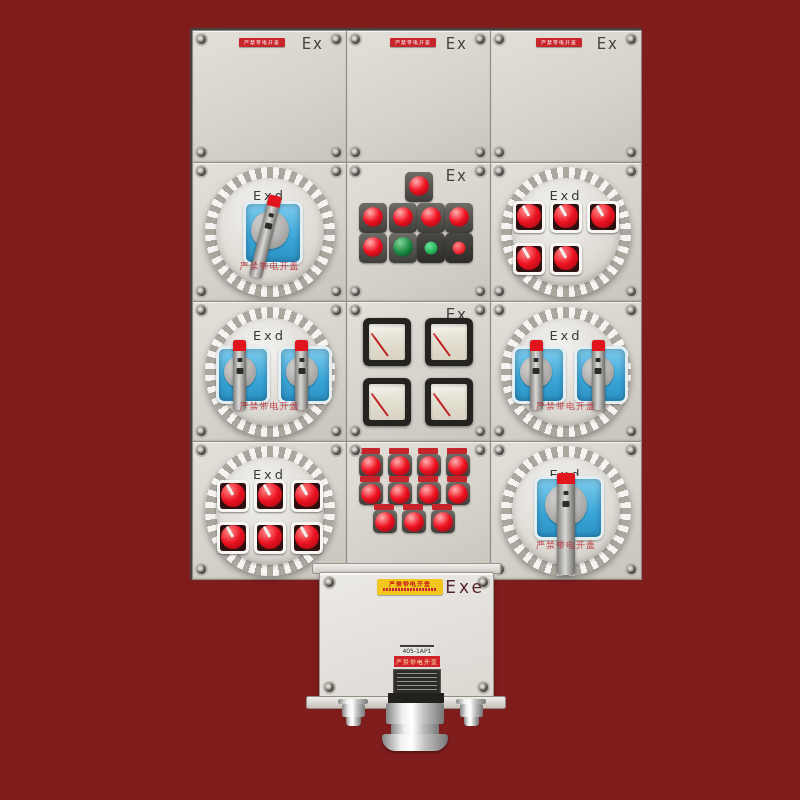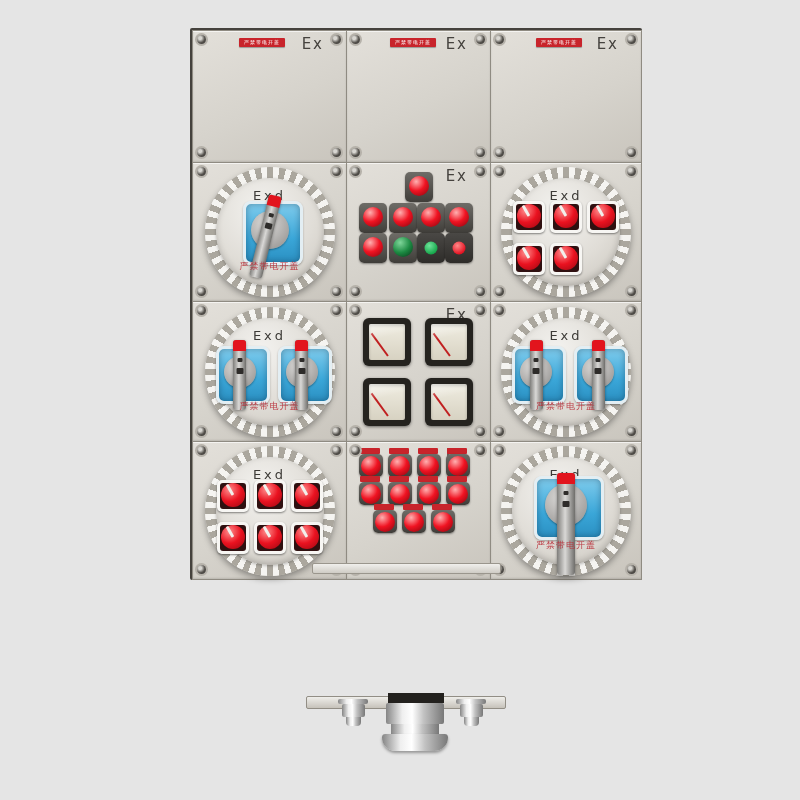--- a/index.html
+++ b/index.html
@@ -1,16 +1,16 @@
 <!DOCTYPE html>
 <html><head>
 <meta charset="utf-8">
 <style>
   html,body{margin:0;padding:0;background:#ffffff;}
-  #stage{position:relative;width:800px;height:800px;background:#e5e5e5;overflow:hidden;
+  #stage{position:relative;width:800px;height:800px;background:#7f1d1d;overflow:hidden;
          font-family:"DejaVu Sans","Liberation Sans",sans-serif;}
   #grid-backing{position:absolute;left:190px;top:28px;width:452px;height:552px;background:#45423d;border-radius:2px;}
   .module{position:absolute;background:linear-gradient(155deg,#e3e0da 0%,#d6d3cc 55%,#c9c5bd 100%);
           border:1px solid #8f8b82;box-shadow:inset 0 1px 0 rgba(255,255,255,.65), inset 0 -1px 2px rgba(0,0,0,.12);}
   .screw{position:absolute;width:9px;height:9px;border-radius:50%;
          background:radial-gradient(circle at 35% 35%, #d8d6d1 0 18%, #56534e 55%, #2c2a27 100%);
          box-shadow:0 0 0 2px #b6b2aa, 0 0 2px rgba(0,0,0,.5);}
   .warning-strip{position:absolute;background:#c8242b;color:#ffffff;font-size:5px;line-height:9px;height:9px;
                  padding:0 5px;letter-spacing:1px;white-space:nowrap;border-radius:1px;
                  box-shadow:0 1px 1px rgba(0,0,0,.3);filter:blur(.2px);}
@@ -427,20 +427,34 @@
                 <div class="handle-dot" style="top: 28px; width: 7px; height: 6px;"></div>
               </div>
             </div>
             <div class="cover-warning">严禁带电开盖</div>
           </div>
         </div>
       </div>
     </div>
 
   <div id="bottom-lid"></div>
+  <div id="bottom-box">
+    <div class="screw" style="left:5px;top:5px"></div>
+    <div class="screw" style="right:5px;top:5px"></div>
+    <div class="screw" style="left:5px;bottom:5px"></div>
+    <div class="screw" style="right:5px;bottom:5px"></div>
+    <div class="yellow-label">
+      <span class="yl-text">严禁带电开盖</span>
+      <span class="yl-sub"></span>
+    </div>
+    <div class="exe-mark">Exe</div>
+    <div class="model-chip">405-1AP1</div>
+    <div class="red-chip-label">严禁带电开盖</div>
+    <div class="nameplate"></div>
+  </div>
 
   <div id="flange"></div>
   <div class="recess"></div>
 
   <div class="gland-sm" style="left:336px;top:699px">
     <div class="g-top metal"></div>
     <div class="g-hex metal"></div>
     <div class="g-tip metal"></div>
   </div>
   <div class="gland-big">

